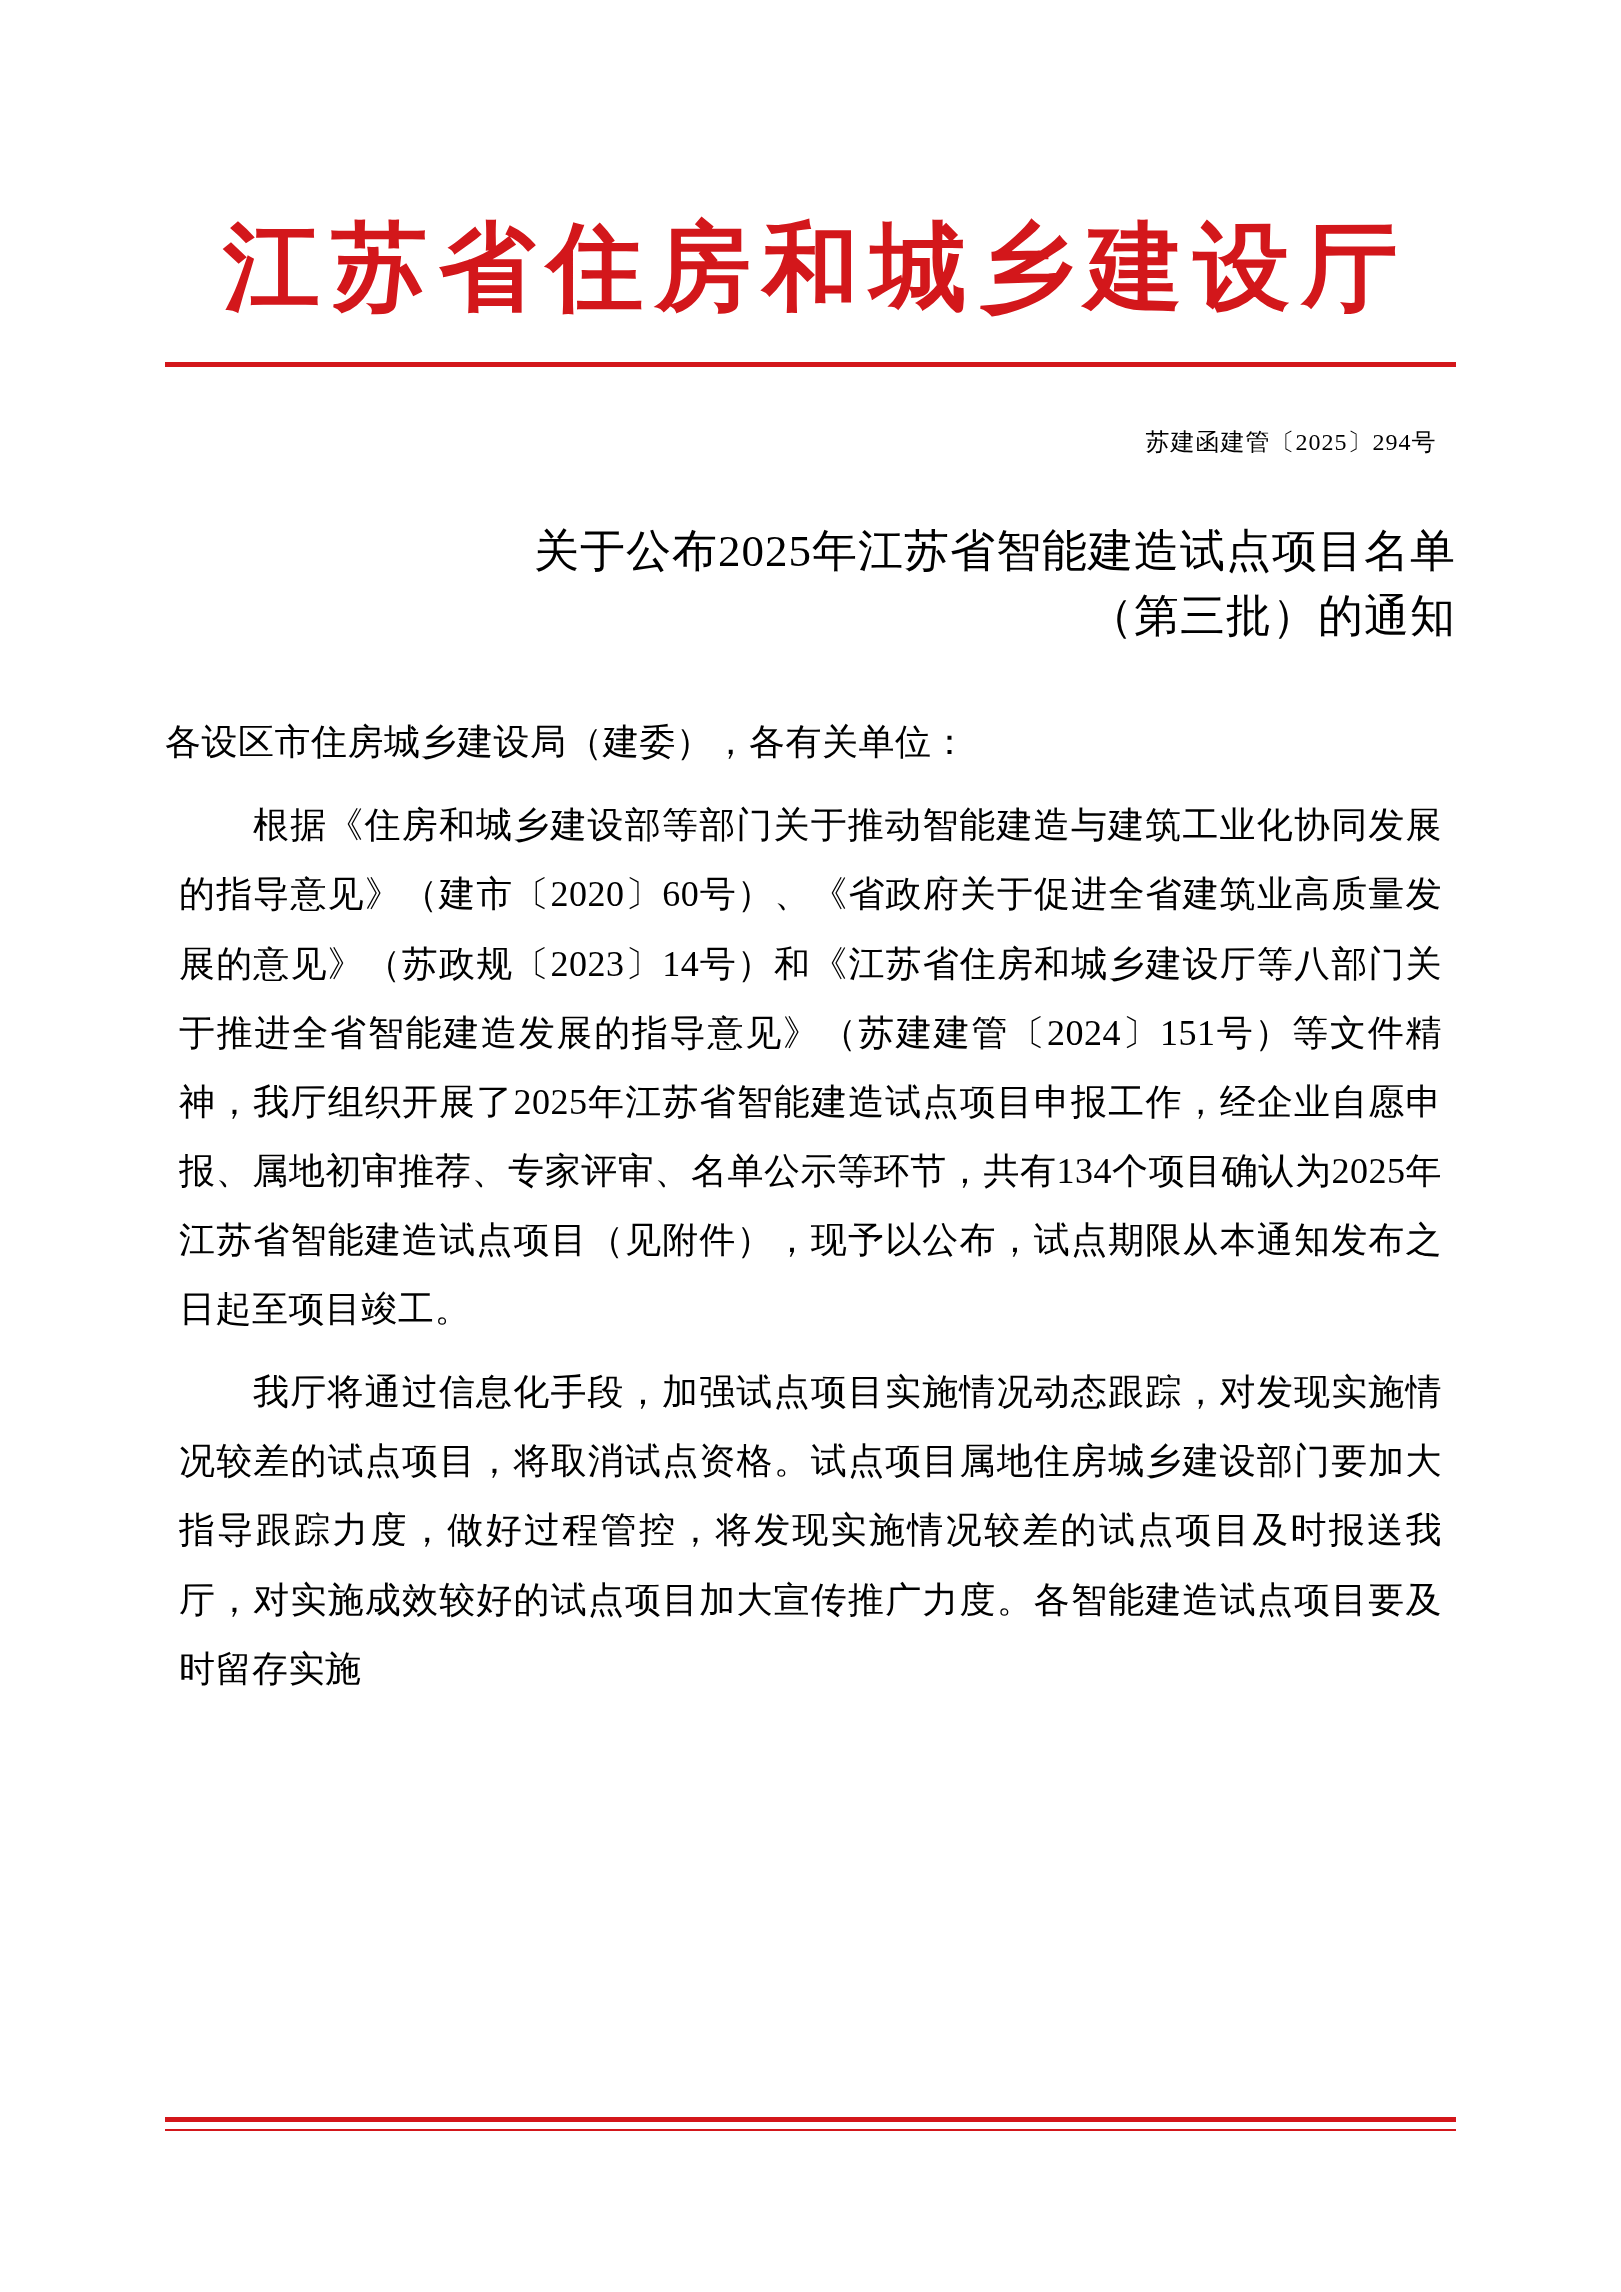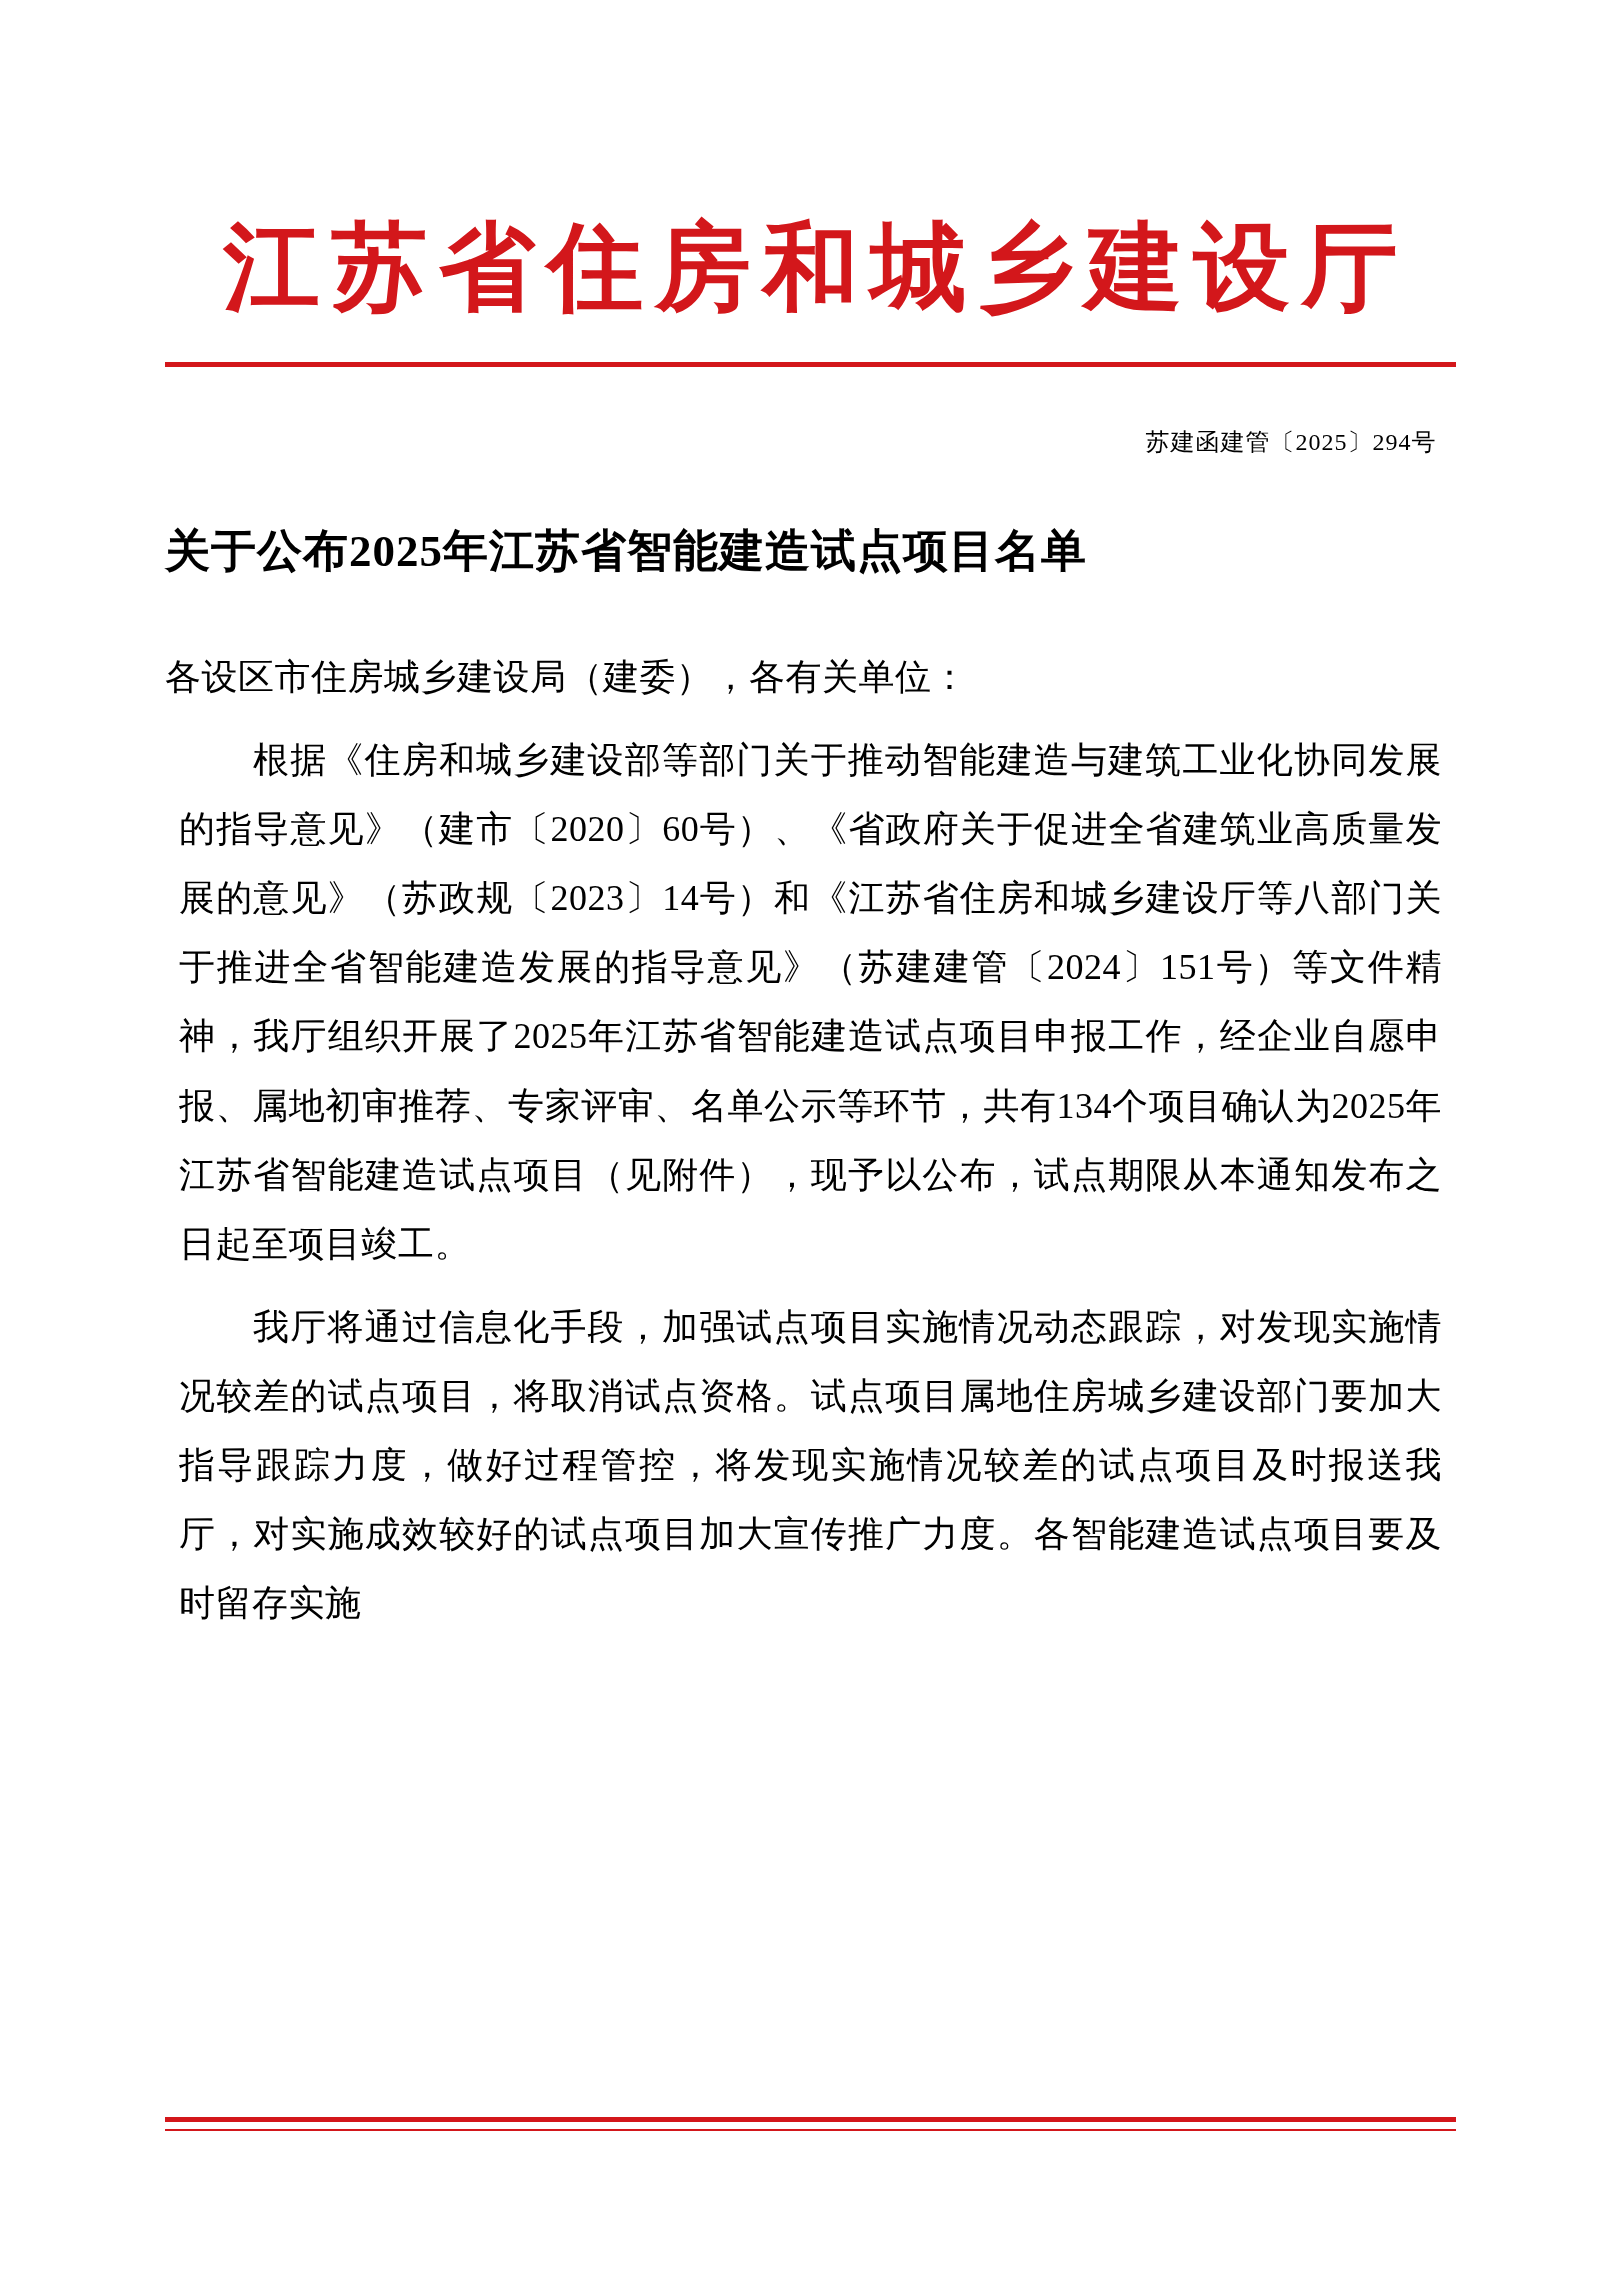--- a/index.html
+++ b/index.html
@@ -50,22 +50,22 @@
     margin-top: 59px;
     text-align: right;
     font-size: 24px;
     letter-spacing: 1px;
     padding-right: 19.6px;
   }
 
   
   .doc-title {
     margin-top: 61px;
-    text-align: left;
-    font-weight: bold;
+    text-align: right;
+    font-weight: normal;
     font-size: 45px;
     line-height: 1.45;
     letter-spacing: 1px;
   }
   .doc-title .line2 {
     display: block;
   }
 
   
   .body-text {
@@ -109,20 +109,21 @@
 
   <div class="masthead">
     <div class="masthead-title">江苏省住房和城乡建设厅</div>
     <div class="masthead-rule"></div>
   </div>
 
   <div class="doc-number">苏建函建管〔2025〕294号</div>
 
   <div class="doc-title">
     <span>关于公布2025年江苏省智能建造试点项目名单</span>
+    <span class="line2">（第三批）的通知</span>
   </div>
 
   <div class="body-text">
     <p class="salutation">各设区市住房城乡建设局（建委），各有关单位：</p>
     <p class="para">根据《住房和城乡建设部等部门关于推动智能建造与建筑工业化协同发展的指导意见》（建市〔2020〕60号）、《省政府关于促进全省建筑业高质量发展的意见》（苏政规〔2023〕14号）和《江苏省住房和城乡建设厅等八部门关于推进全省智能建造发展的指导意见》（苏建建管〔2024〕151号）等文件精神，我厅组织开展了2025年江苏省智能建造试点项目申报工作，经企业自愿申报、属地初审推荐、专家评审、名单公示等环节，共有134个项目确认为2025年江苏省智能建造试点项目（见附件），现予以公布，试点期限从本通知发布之日起至项目竣工。</p>
     <p class="para">我厅将通过信息化手段，加强试点项目实施情况动态跟踪，对发现实施情况较差的试点项目，将取消试点资格。试点项目属地住房城乡建设部门要加大指导跟踪力度，做好过程管控，将发现实施情况较差的试点项目及时报送我厅，对实施成效较好的试点项目加大宣传推广力度。各智能建造试点项目要及时留存实施</p>
   </div>
 
   <div class="footer-rules">
     <div class="footer-rule-thick"></div>

